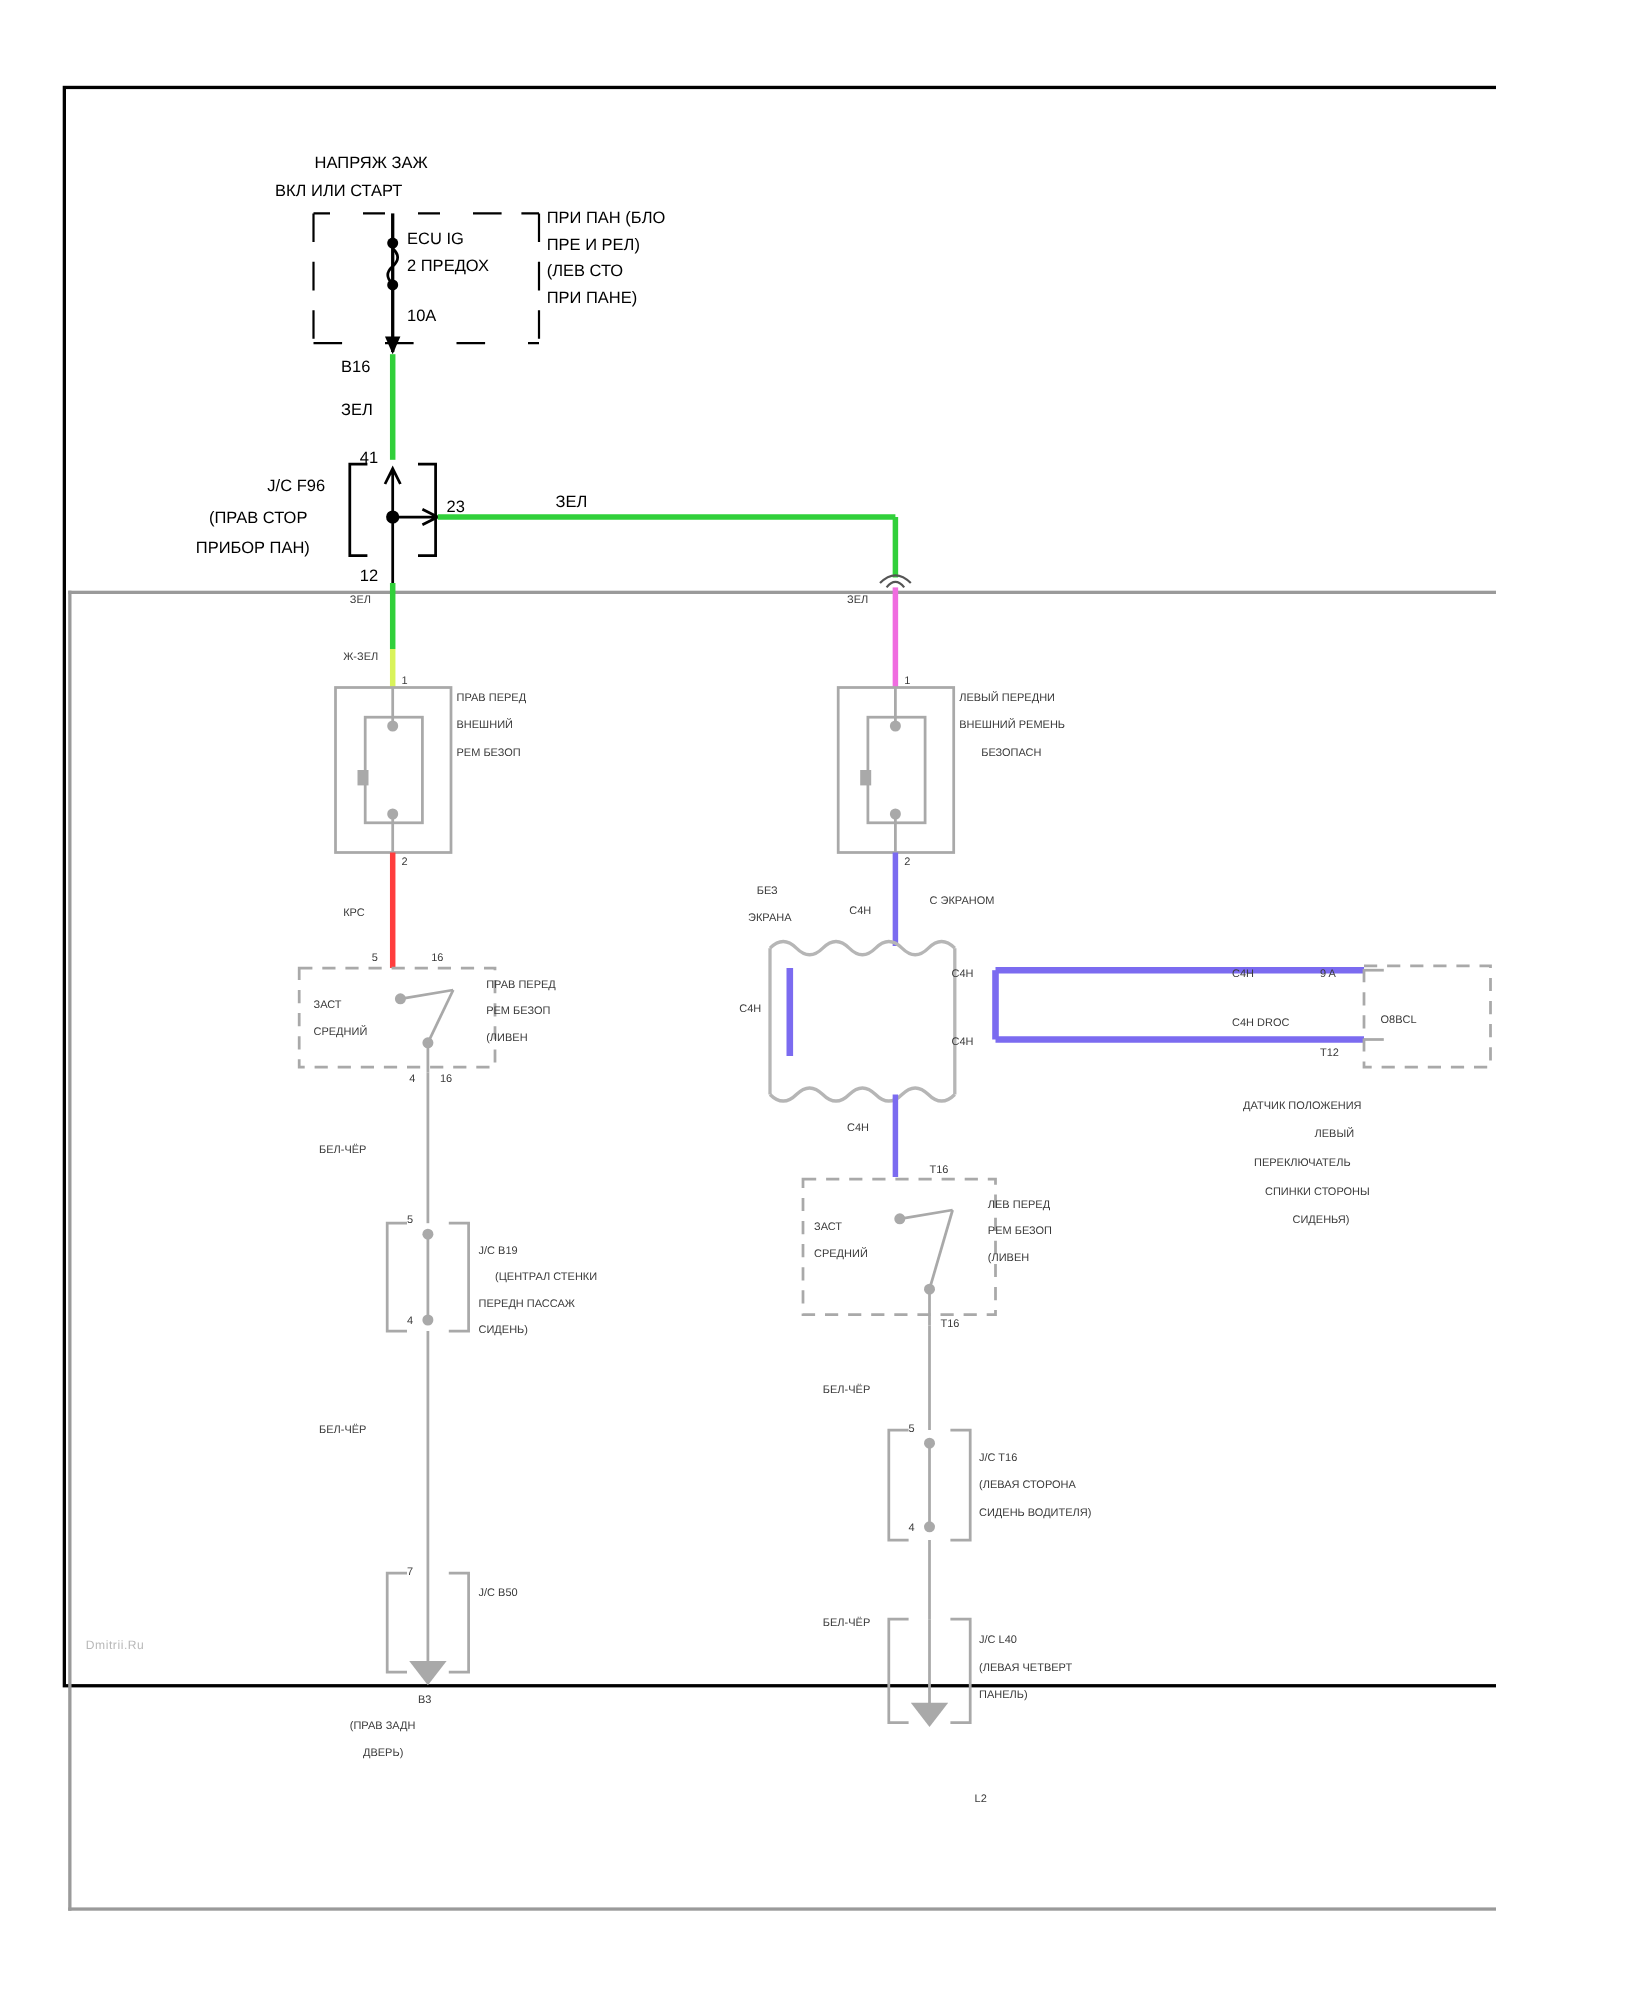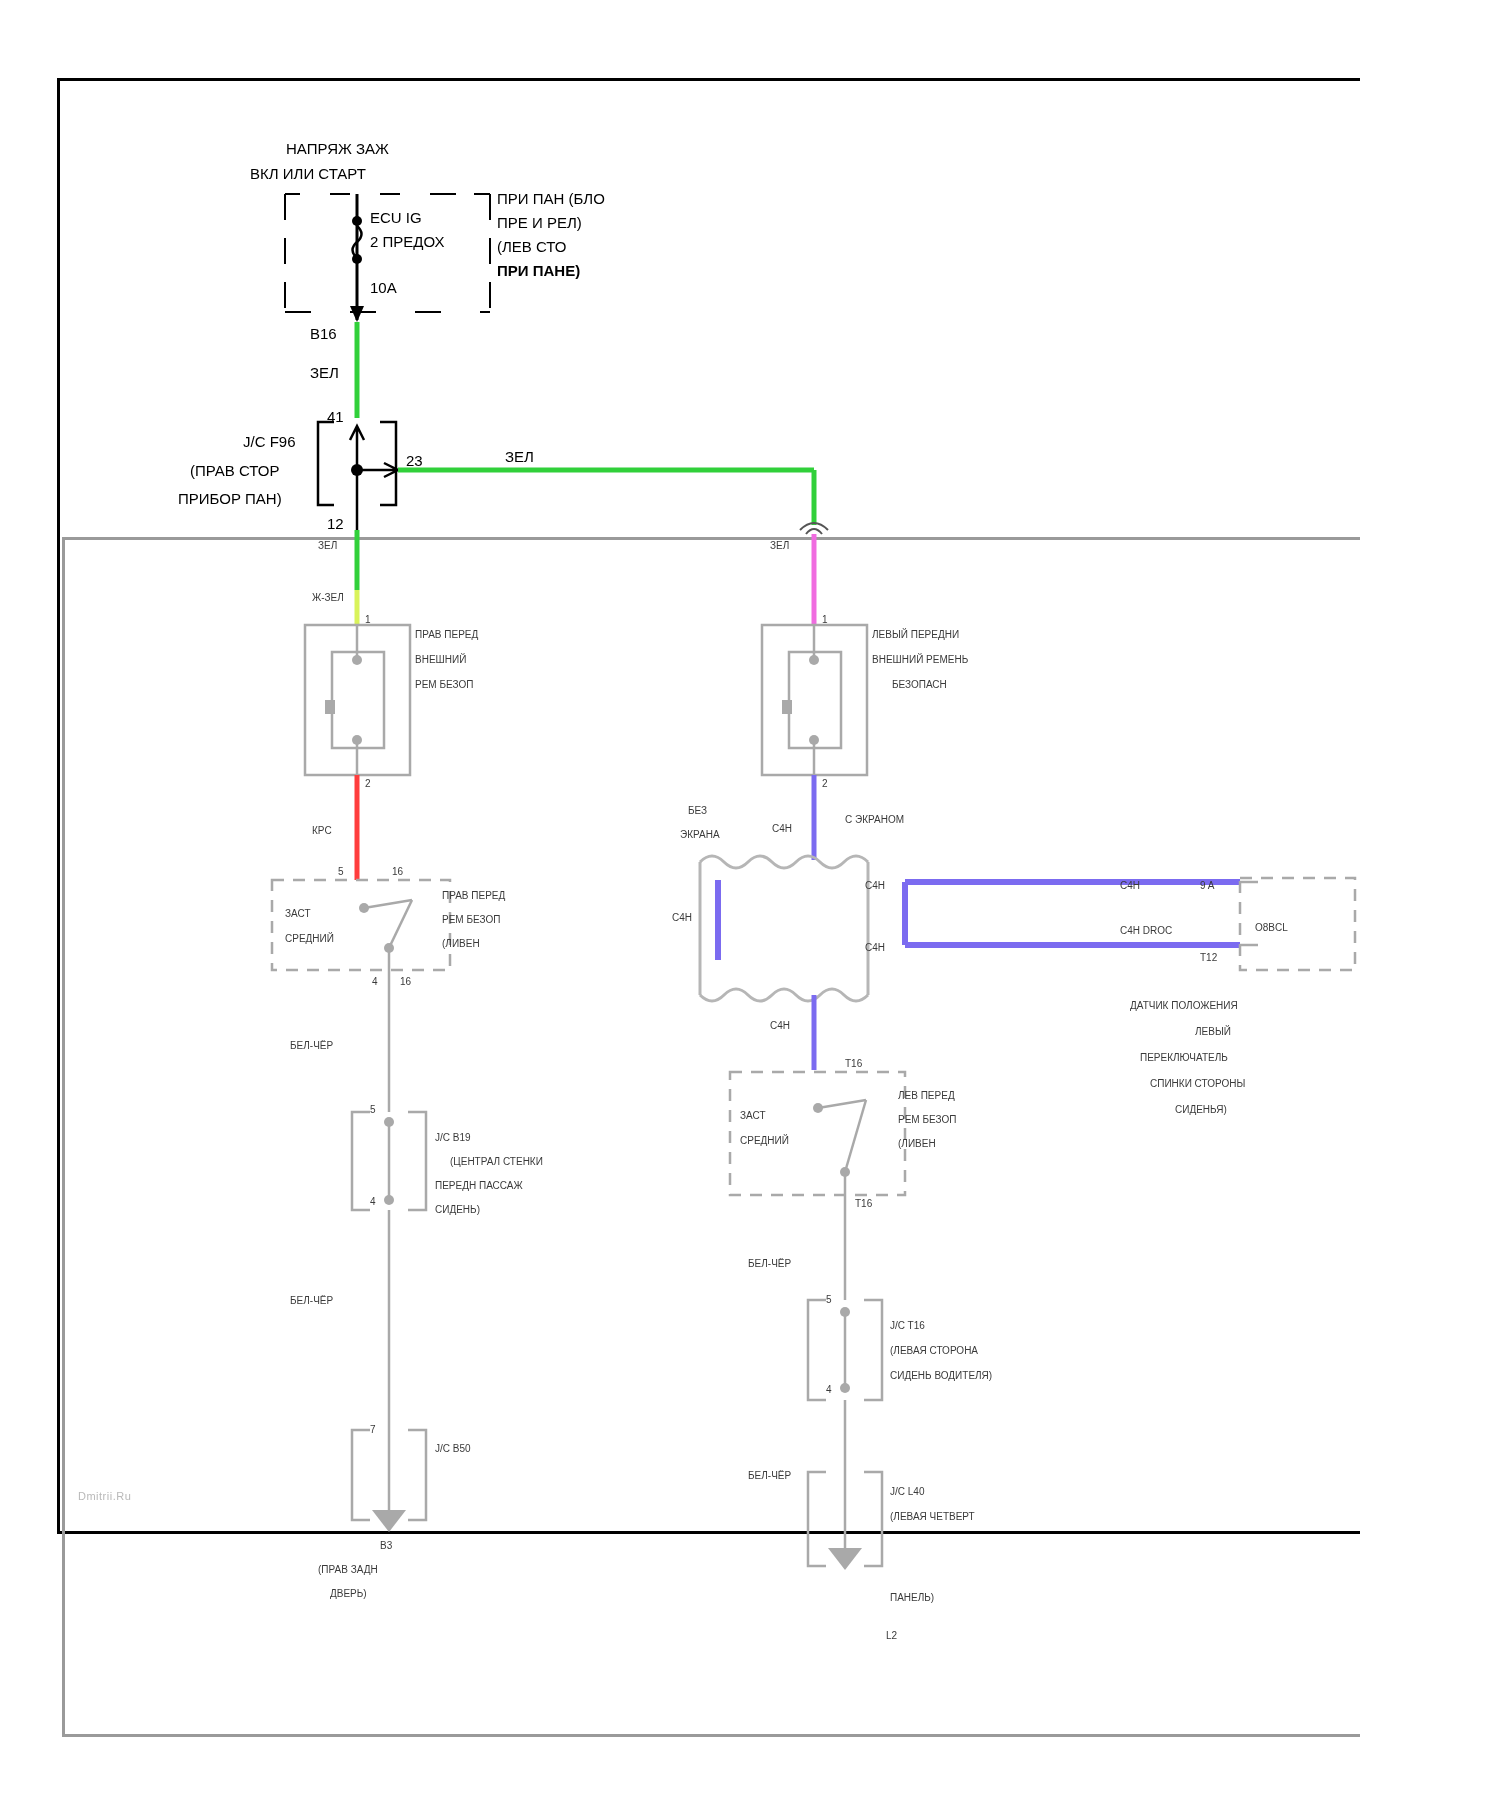--- a/index.html
+++ b/index.html
@@ -204,21 +204,21 @@
   <div class="lbl" style="left:286px; top:140px;">НАПРЯЖ ЗАЖ</div>
   <div class="lbl" style="left:250px; top:165px;">ВКЛ ИЛИ СТАРТ</div>
 
   <div class="lbl" style="left:370px; top:209px;">ECU IG</div>
   <div class="lbl" style="left:370px; top:233px;">2 ПРЕДОХ</div>
   <div class="lbl" style="left:370px; top:257px;margin-top:22px;">10A</div>
 
   <div class="lbl" style="left:497px; top:190px;">ПРИ ПАН (БЛО</div>
   <div class="lbl" style="left:497px; top:214px;">ПРЕ И РЕЛ)</div>
   <div class="lbl" style="left:497px; top:238px;">(ЛЕВ СТО</div>
-  <div class="lbl" style="left:497px; top:262px;font-weight:bold;">ПРИ ПАНЕ)</div>
+  <div class="lbl" style="left:497px; top:262px;">ПРИ ПАНЕ)</div>
 
   <div class="lbl" style="left:310px; top:325px;">B16</div>
   <div class="lbl" style="left:310px; top:364px;">ЗЕЛ</div>
 
   <div class="lbl" style="left:327px; top:408px;">41</div>
   <div class="lbl" style="left:406px; top:452px;">23</div>
   <div class="lbl" style="left:327px; top:515px;">12</div>
   <div class="lbl" style="left:243px; top:433px;">J/C F96</div>
   <div class="lbl" style="left:190px; top:462px;">(ПРАВ СТОР</div>
   <div class="lbl" style="left:178px; top:490px;">ПРИБОР ПАН)</div>
@@ -290,18 +290,18 @@
   <div class="lbl tiny" style="left:855px; top:1198px;">T16</div>
   <div class="lbl tiny" style="left:748px; top:1258px;">БЕЛ-ЧЁР</div>
   <div class="lbl tiny" style="left:826px; top:1294px;">5</div>
   <div class="lbl tiny" style="left:826px; top:1384px;">4</div>
   <div class="lbl tiny" style="left:890px; top:1320px;">J/C T16</div>
   <div class="lbl tiny" style="left:890px; top:1345px;">(ЛЕВАЯ СТОРОНА</div>
   <div class="lbl tiny" style="left:890px; top:1370px;">СИДЕНЬ ВОДИТЕЛЯ)</div>
   <div class="lbl tiny" style="left:748px; top:1470px;">БЕЛ-ЧЁР</div>
   <div class="lbl tiny" style="left:890px; top:1486px;">J/C L40</div>
   <div class="lbl tiny" style="left:890px; top:1511px;">(ЛЕВАЯ ЧЕТВЕРТ</div>
-  <div class="lbl tiny" style="left:890px; top:1592px;">ПАНЕЛЬ)</div>
+  <div class="lbl tiny" style="left:890px; top:1536px;">ПАНЕЛЬ)</div>
   <div class="lbl tiny" style="left:838px; top:1630px;padding-left:48px;">L2</div>
 
   <div class="footer">Dmitrii.Ru</div>
 
 </div>
 
 </body></html>

